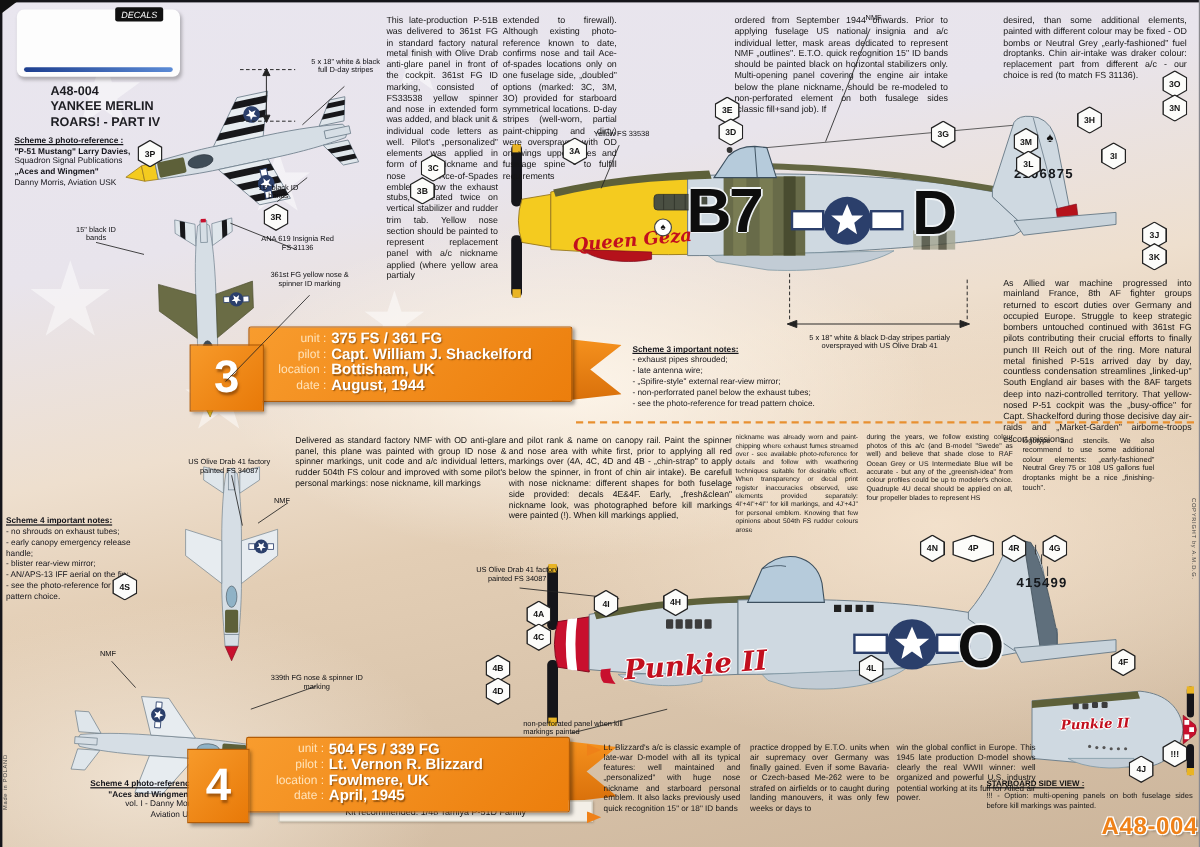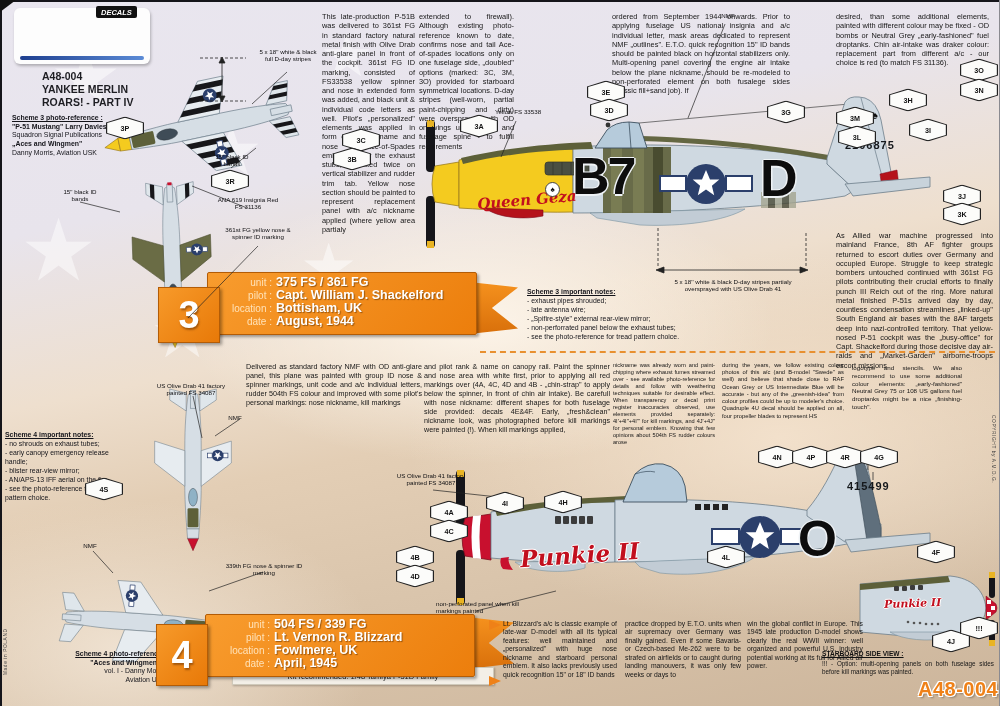--- a/index.html
+++ b/index.html
@@ -15,31 +15,31 @@
   .abs{position:absolute;}
   .edge-t{left:0;top:0;width:1000px;height:2px;background:#15151a;z-index:9}
   .edge-l{left:0;top:0;width:2px;height:706px;background:#15151a;z-index:9}
   .edge-r{right:0;top:0;width:1px;height:706px;background:#8a8a90;z-index:9}
   .corner{left:0;top:0;width:0;height:0;border-top:12px solid #111;border-right:16px solid transparent;z-index:9}
   .wstar{position:absolute;color:#ffffff;opacity:.5;z-index:0;font-family:"DejaVu Sans",sans-serif;}
   
   .logo-panel{left:14px;top:8px;width:136px;height:56px;background:#fdfdfd;border-radius:6px;box-shadow:1px 2px 3px rgba(0,0,0,.25);z-index:2}
   .logo-txt{left:22px;top:10px;font-size:31px;font-weight:800;font-style:italic;letter-spacing:-2px;color:#d7241d;z-index:3;text-shadow:1px 1px 0 #fff}
   .logo-star{color:#1e3f8f;font-size:17px;font-style:normal;vertical-align:6px;letter-spacing:0}
-  .logo-decals{left:96px;top:6px;background:#111;color:#fff;font-size:7.5px;font-weight:700;font-style:italic;padding:1.5px 5px;border-radius:2px;z-index:4}
+  .logo-decals{left:96px;top:6px;background:#111;color:#fff;font-size:7.5px;font-weight:400;font-style:italic;padding:1.5px 5px;border-radius:2px;z-index:4}
   .logo-swoosh{left:20px;top:56px;width:124px;height:4px;background:linear-gradient(90deg,#1e3f8f,#5b8bd6);border-radius:2px;z-index:4}
   .hdr-title{left:42px;top:70px;font-size:10.5px;line-height:1.25;font-weight:600;color:#1d1d22;z-index:2}
   
   .p{position:absolute;font-size:7.4px;line-height:1.25;text-align:justify;color:#161616;z-index:2}
   .refblk{position:absolute;font-size:6.9px;line-height:1.25;color:#14141a;z-index:2}
   .rhead{font-weight:700;text-decoration:underline;}
   .notes{position:absolute;font-size:6.9px;line-height:1.3;color:#14141a;z-index:4}
   .lbl{position:absolute;font-size:6.2px;line-height:1.16;text-align:center;color:#0f0f12;z-index:5}
   
-  .hex{position:absolute;width:38px;height:23px;transform:translate(-50%,-50%);z-index:6}
+  .hex{position:absolute;width:21px;height:23px;transform:translate(-50%,-50%);z-index:6}
   .hex .ho{position:absolute;inset:0;background:#222;clip-path:polygon(50% 0%,100% 26%,100% 74%,50% 100%,0% 74%,0% 26%)}
   .hex .hi{position:absolute;inset:1.2px;background:#fcfcfa;clip-path:polygon(50% 0%,100% 26%,100% 74%,50% 100%,0% 74%,0% 26%)}
   .hex .ht{position:absolute;inset:0;display:flex;align-items:center;justify-content:center;font-size:7.2px;font-weight:700;color:#111}
   
   .b-title{position:absolute;font-size:16px;font-weight:800;letter-spacing:.2px;color:#f07c00;z-index:4;white-space:nowrap;
     text-shadow:-1px -1px 0 #fff,1px -1px 0 #fff,-1px 1px 0 #fff,1px 1px 0 #fff,2px 2px 2px rgba(0,0,0,.25)}
   .b-num{position:absolute;display:flex;align-items:center;justify-content:center;font-size:38px;font-weight:800;color:#fff;
     background:linear-gradient(135deg,#f79a2a,#e87908);border:1px solid #b35c06;box-shadow:2px 2px 3px rgba(0,0,0,.35);z-index:4;
     text-shadow:1px 2px 2px rgba(90,40,0,.5)}
   .b-info{position:absolute;background:linear-gradient(135deg,#f89c2e,#ec7e0c);border:1px solid #b35c06;border-radius:2px;
@@ -649,21 +649,21 @@
         <div class="hi"></div>
         <div class="ht">4L</div>
       </div>
 
       <div class="hex" style="left: 777px; top: 457px;">
         <div class="ho"></div>
         <div class="hi"></div>
         <div class="ht">4N</div>
       </div>
 
-      <div class="hex" style="left: 811px; top: 457px;">
+      <div class="hex" style="left: 811px; top: 457px; padding-left: 14px;">
         <div class="ho"></div>
         <div class="hi"></div>
         <div class="ht">4P</div>
       </div>
 
       <div class="hex" style="left: 845px; top: 457px;">
         <div class="ho"></div>
         <div class="hi"></div>
         <div class="ht">4R</div>
       </div>

